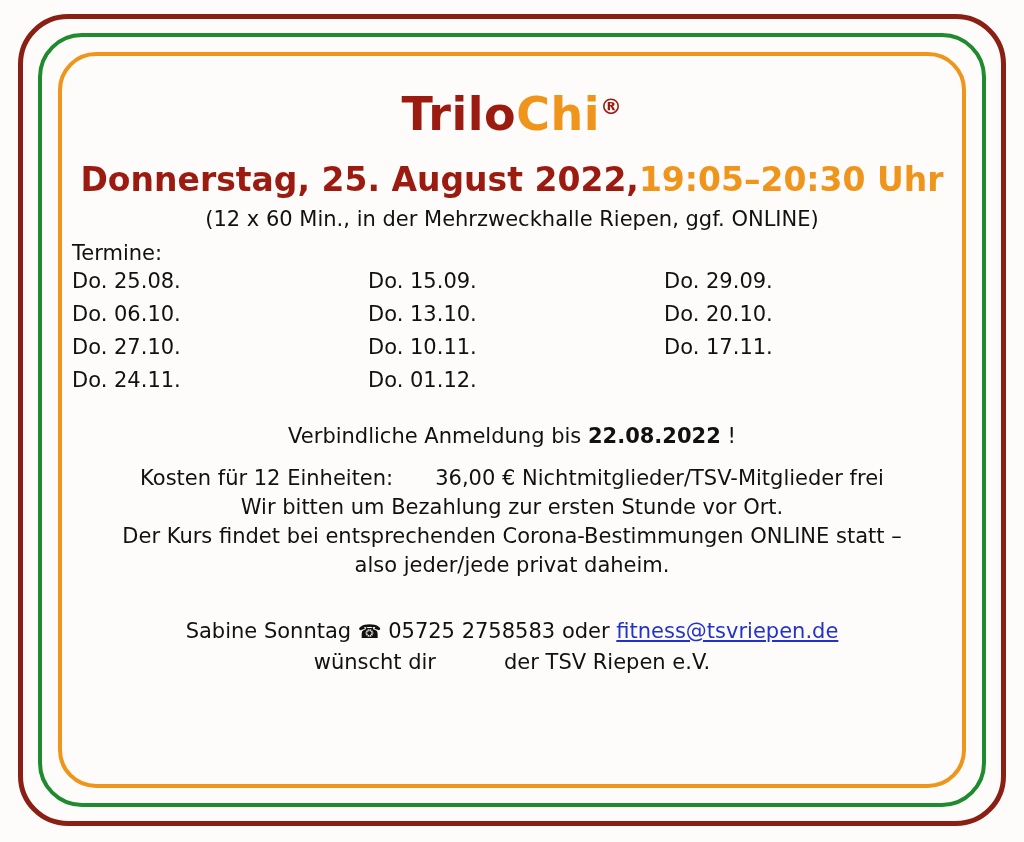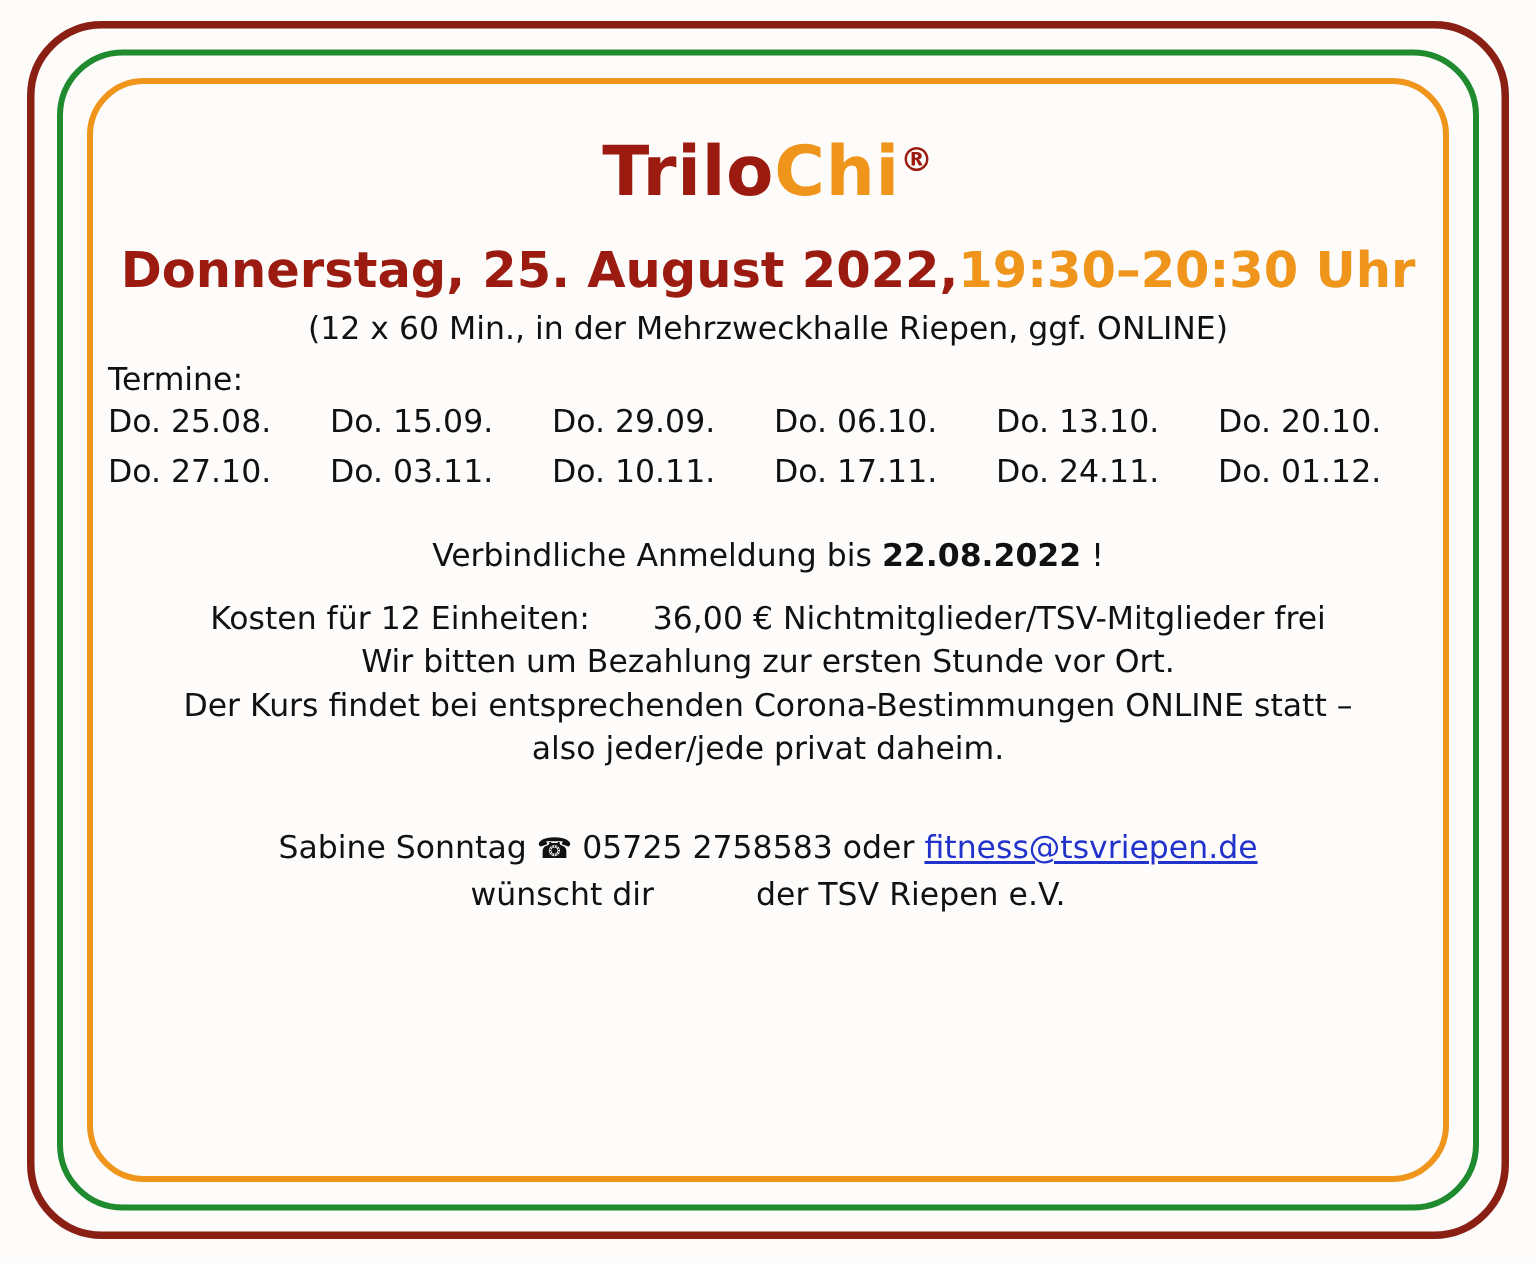--- a/index.html
+++ b/index.html
@@ -107,21 +107,21 @@
 
   .termine-label {
     margin-top: 10px;
     text-align: left;
     font-size: 21px;
     padding-left: 8px;
   }
   .dates-grid {
     margin-top: 4px;
     display: grid;
-    grid-template-columns: repeat(6, 1fr);
+    grid-template-columns: repeat(3, 1fr);
     row-gap: 9px;
     text-align: left;
     font-size: 21px;
     padding-left: 8px;
   }
   .dates-grid div { white-space: nowrap; }
 
   .block-anmeldung {
     margin-top: 30px;
     font-size: 21px;
@@ -167,36 +167,35 @@
   <div class="frame frame-inner"></div>
 
   <div class="content">
 
     <div class="title">
       <span class="tri">Trilo</span><span class="chi">Chi</span><span class="reg">®</span>
     </div>
 
 
     <div class="dateline">
-      <span class="datepart">Donnerstag, 25. August 2022,</span><span class="timepart">19:30–20:30 Uhr</span>
+      <span class="datepart">Donnerstag, 25. August 2022,</span><span class="timepart">19:05–20:30 Uhr</span>
     </div>
 
     <div class="note">(12 x 60 Min., in der Mehrzweckhalle Riepen, ggf. ONLINE)</div>
 
     <div class="termine-label">Termine:</div>
 
     <div class="dates-grid">
       <div>Do. 25.08.</div>
       <div>Do. 15.09.</div>
       <div>Do. 29.09.</div>
       <div>Do. 06.10.</div>
       <div>Do. 13.10.</div>
       <div>Do. 20.10.</div>
       <div>Do. 27.10.</div>
-      <div>Do. 03.11.</div>
       <div>Do. 10.11.</div>
       <div>Do. 17.11.</div>
       <div>Do. 24.11.</div>
       <div>Do. 01.12.</div>
     </div>
 
     <div class="block-anmeldung">
       <span>Verbindliche Anmeldung bis </span><span class="bold">22.08.2022</span><span> !</span>
     </div>
 

